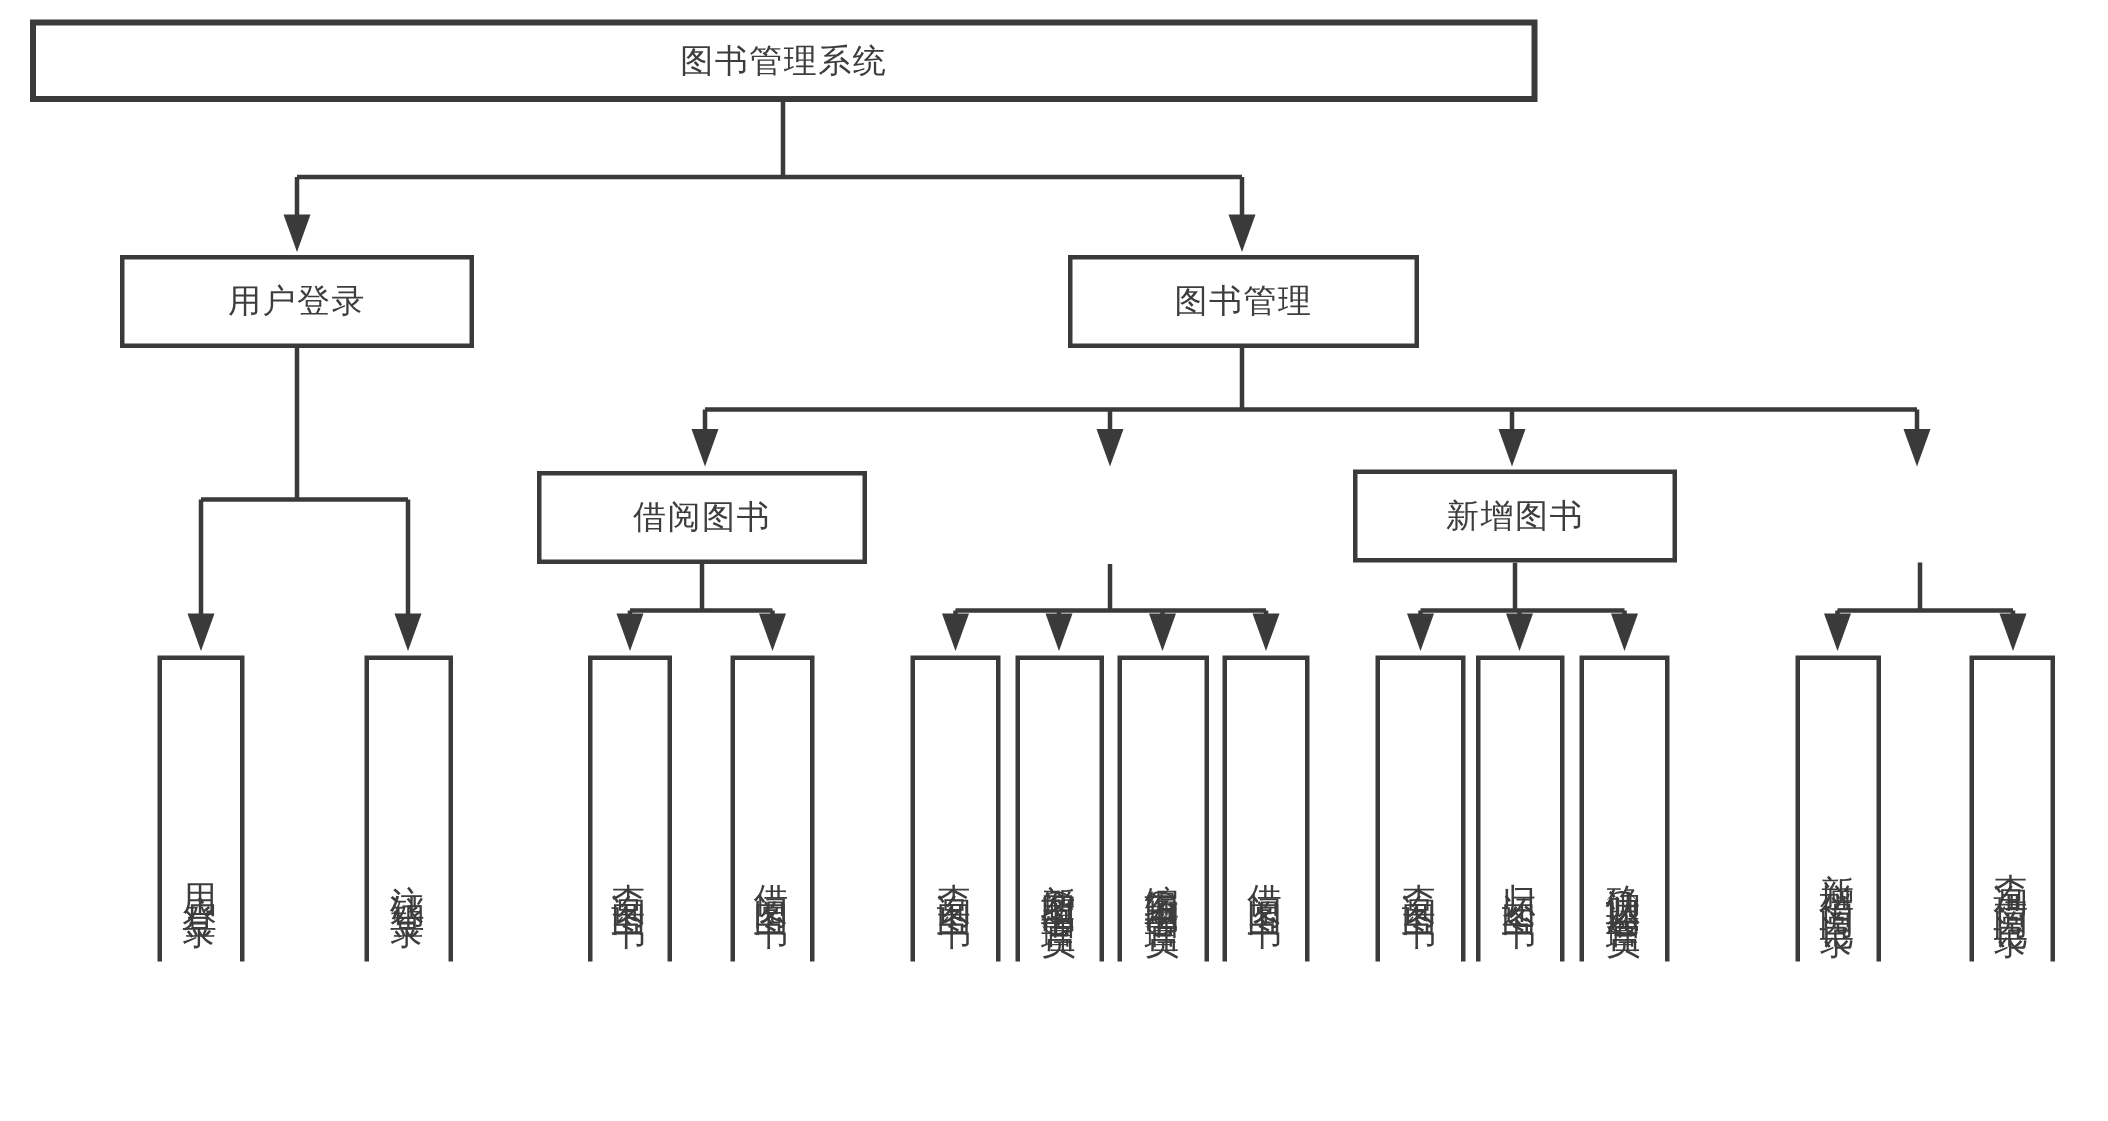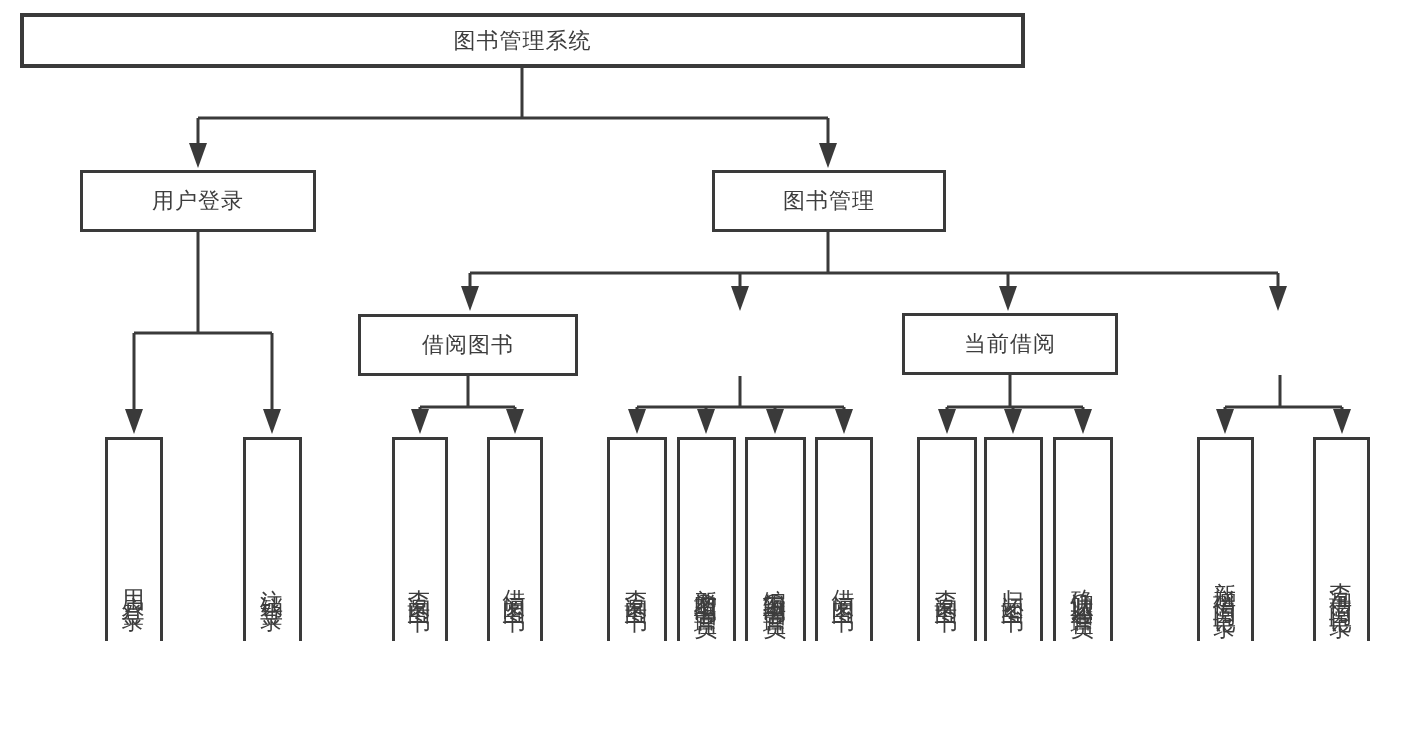--- a/index.html
+++ b/index.html
@@ -76,21 +76,21 @@
       <polygon points="1333,409 1351,409 1342,434"></polygon>
     </g>
   </svg>
 
   <div class="node root" style="left:20px; top:13px; width:1005px; height:55px;">图书管理系统</div>
 
   <div class="node" style="left:80px; top:170px; width:236px; height:62px;">用户登录</div>
   <div class="node" style="left:712px; top:170px; width:234px; height:62px;">图书管理</div>
 
   <div class="node" style="left:358px; top:314px; width:220px; height:62px;">借阅图书</div>
-  <div class="node" style="left:902px; top:313px; width:216px; height:62px;">当前借阅</div>
+  <div class="node" style="left:902px; top:313px; width:216px; height:62px;">新增图书</div>
 
   <div class="vnode" style="left:105px; width:58px;">用户登录</div>
   <div class="vnode" style="left:243px; width:59px;">注销登录</div>
 
   <div class="vnode" style="left:392px; width:56px;">查询图书</div>
   <div class="vnode" style="left:487px; width:56px;">借阅图书</div>
 
   <div class="vnode" style="left:607px; width:60px;">查询图书</div>
   <div class="vnode tall" style="left:677px; width:59px;">新增图书（管理员）</div>
   <div class="vnode tall" style="left:745px; width:61px;">编辑图书（管理员）</div>

